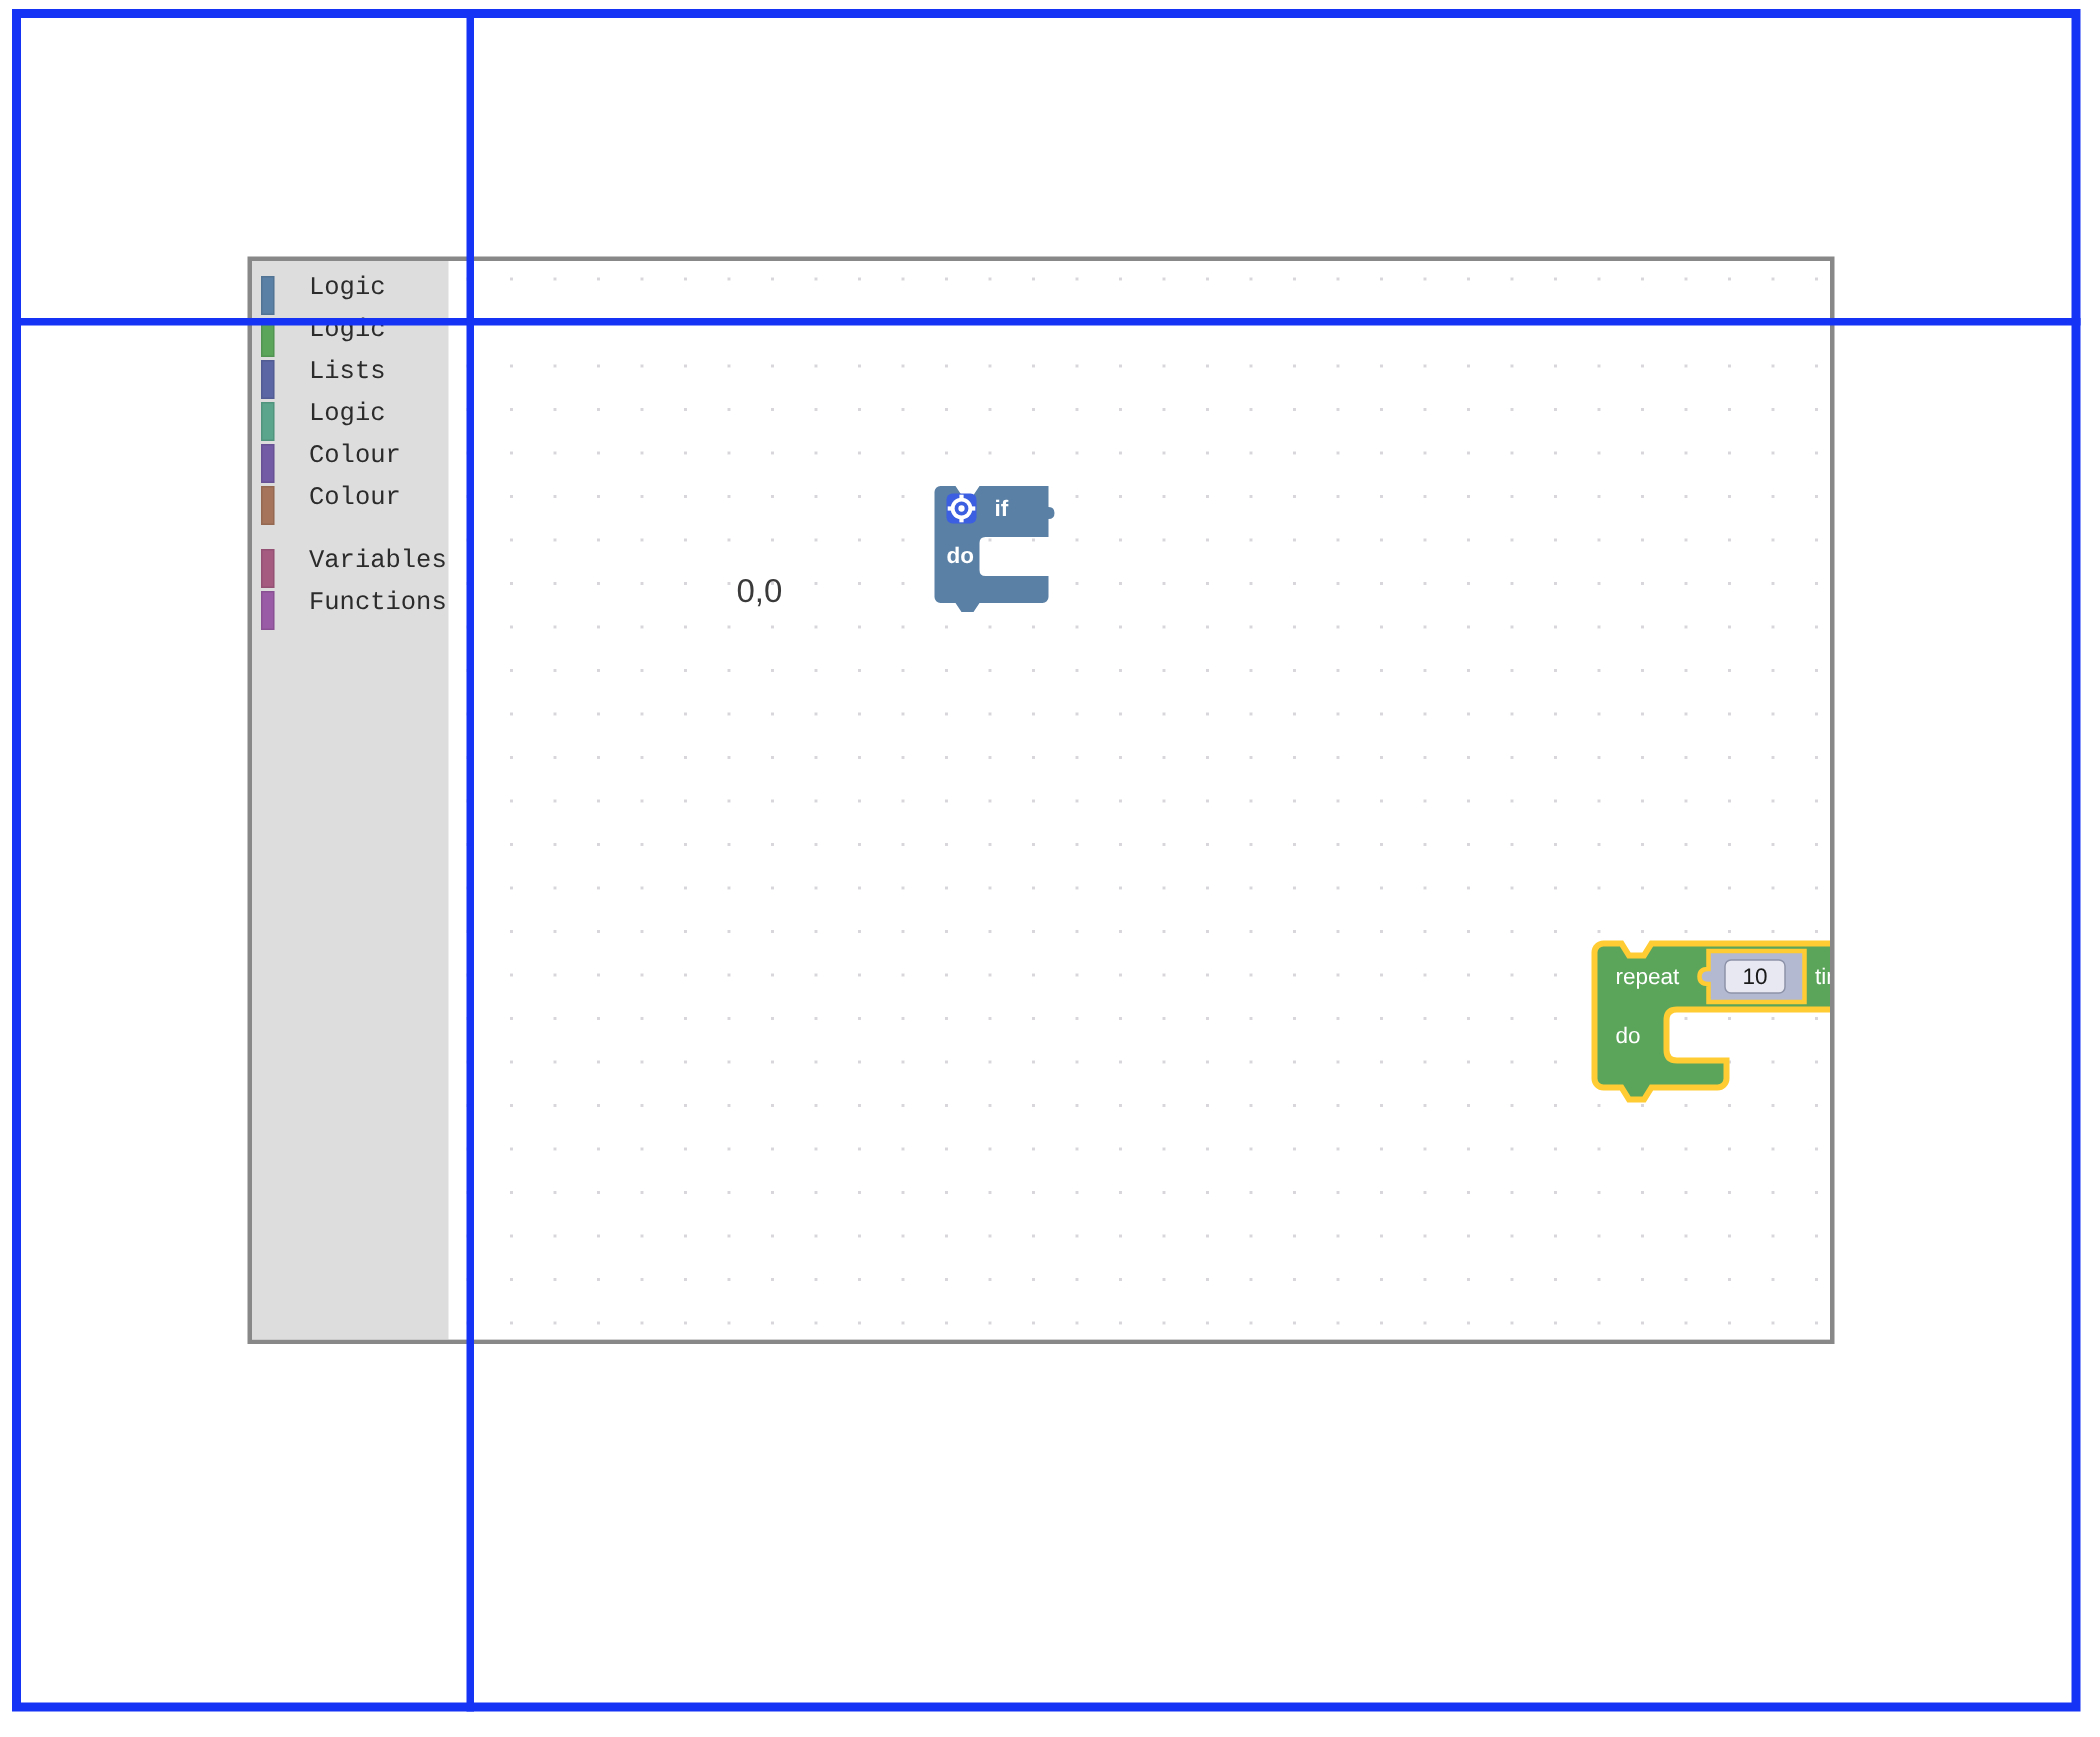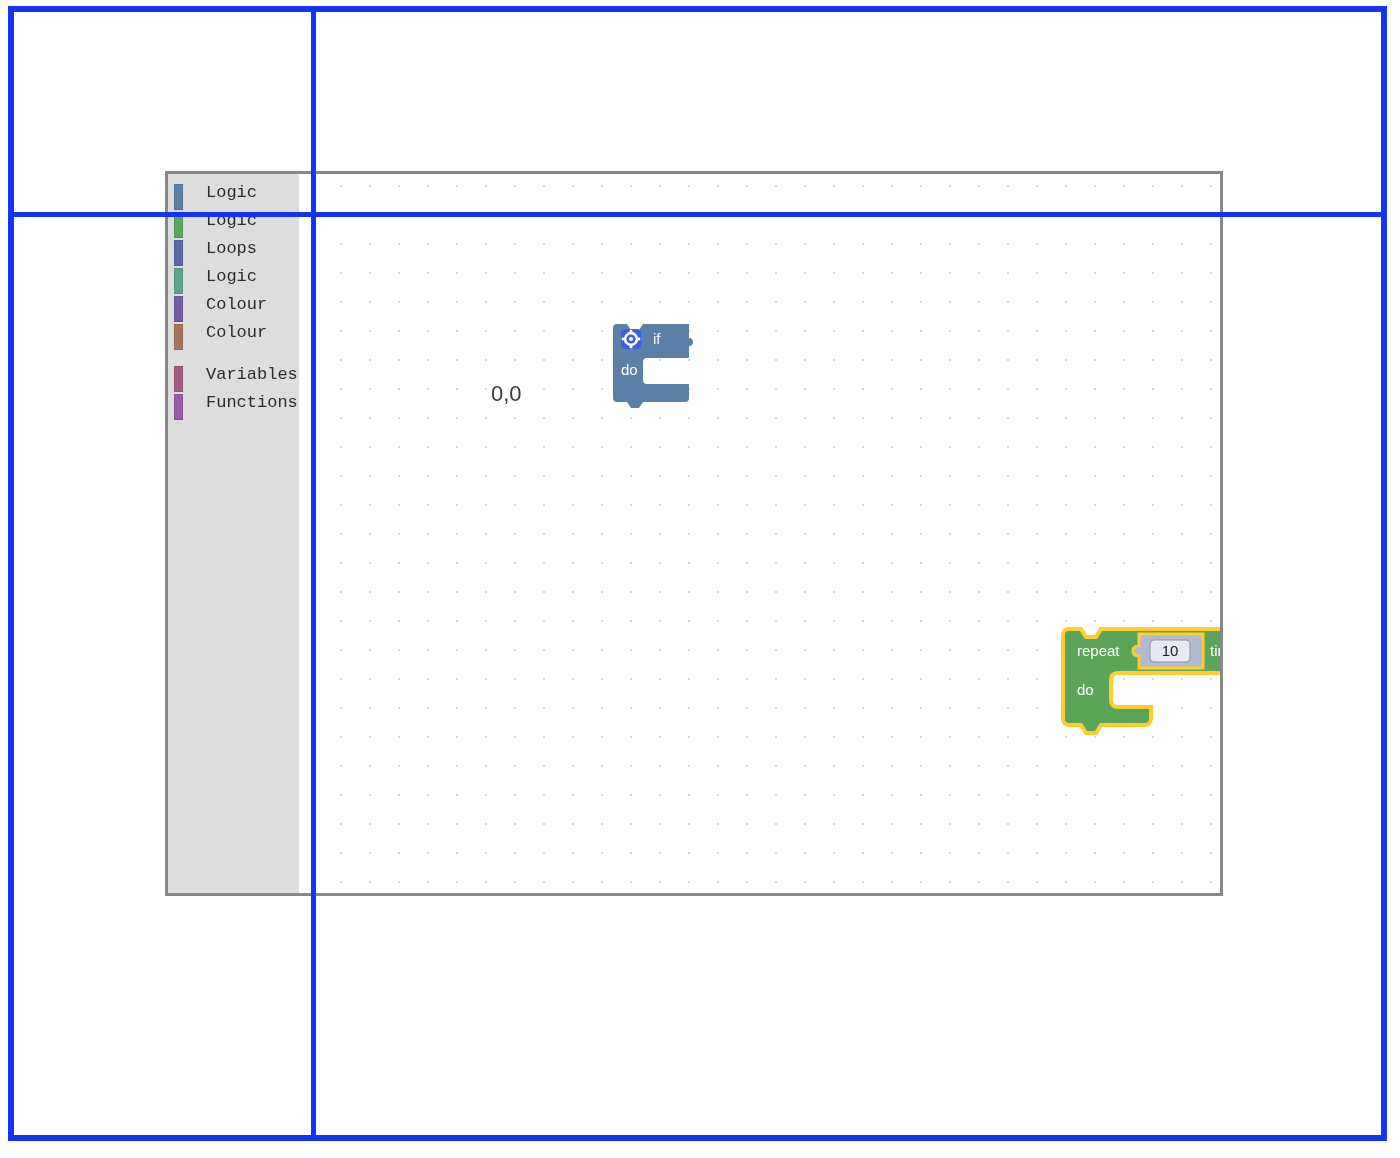--- a/index.html
+++ b/index.html
@@ -123,22 +123,23 @@
     letter-spacing: 0px;
     z-index: 20;
   }
 
   
   .block {
     position: absolute;
     z-index: 15;
   }
   #block-if {
-    left: 314px;
+    left: 324px;
     top: 150px;
+    font-weight: bold;
   }
   #block-repeat {
     left: 764px;
     top: 455px;
   }
   .block svg {
     display: block;
     overflow: visible;
   }
   .block-text {
@@ -164,21 +165,21 @@
       <span class="cat-label">Logic</span>
     </div>
 
     <div class="toolbox-row">
       <span class="cat-swatch" style="background:#5ba55b"></span>
       <span class="cat-label">Logic</span>
     </div>
 
     <div class="toolbox-row">
       <span class="cat-swatch" style="background:#5b67a5"></span>
-      <span class="cat-label">Loops</span>
+      <span class="cat-label">Lists</span>
     </div>
 
     <div class="toolbox-row">
       <span class="cat-swatch" style="background:#5ba58c"></span>
       <span class="cat-label">Logic</span>
     </div>
 
     <div class="toolbox-row">
       <span class="cat-swatch" style="background:#745ba5"></span>
       <span class="cat-label">Colour</span>

